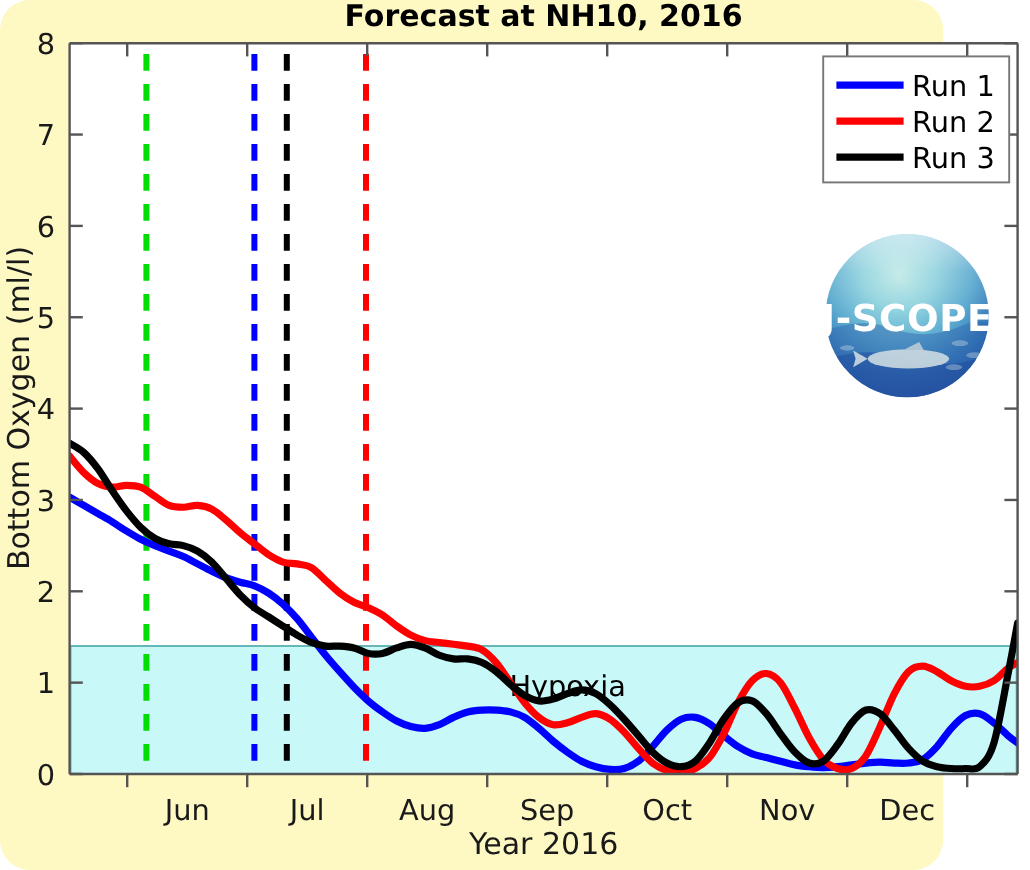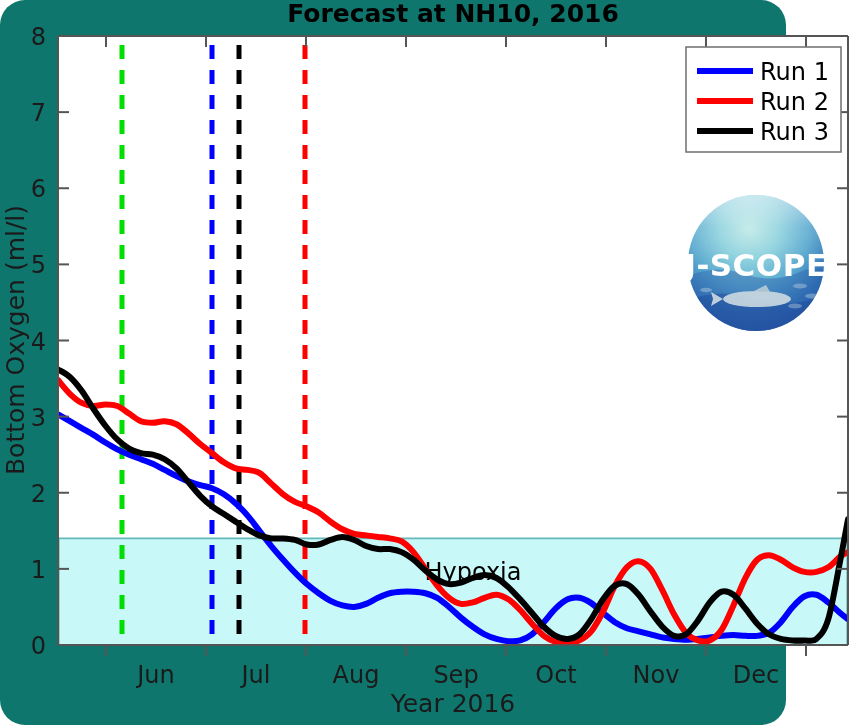--- a/index.html
+++ b/index.html
@@ -10,21 +10,21 @@
   body {
     width: 858px;
     height: 725px;
     font-family: "DejaVu Sans", sans-serif;
     overflow: hidden;
   }
   #figure {
     position: relative;
     width: 786px;
     height: 725px;
-    background: #0f766e;
+    background: #fef9c3;
     border-radius: 25px;
   }
   #chart-svg {
     position: absolute;
     left: 0;
     top: 0;
     width: 858px;
     height: 725px;
   }
   .title-text {

